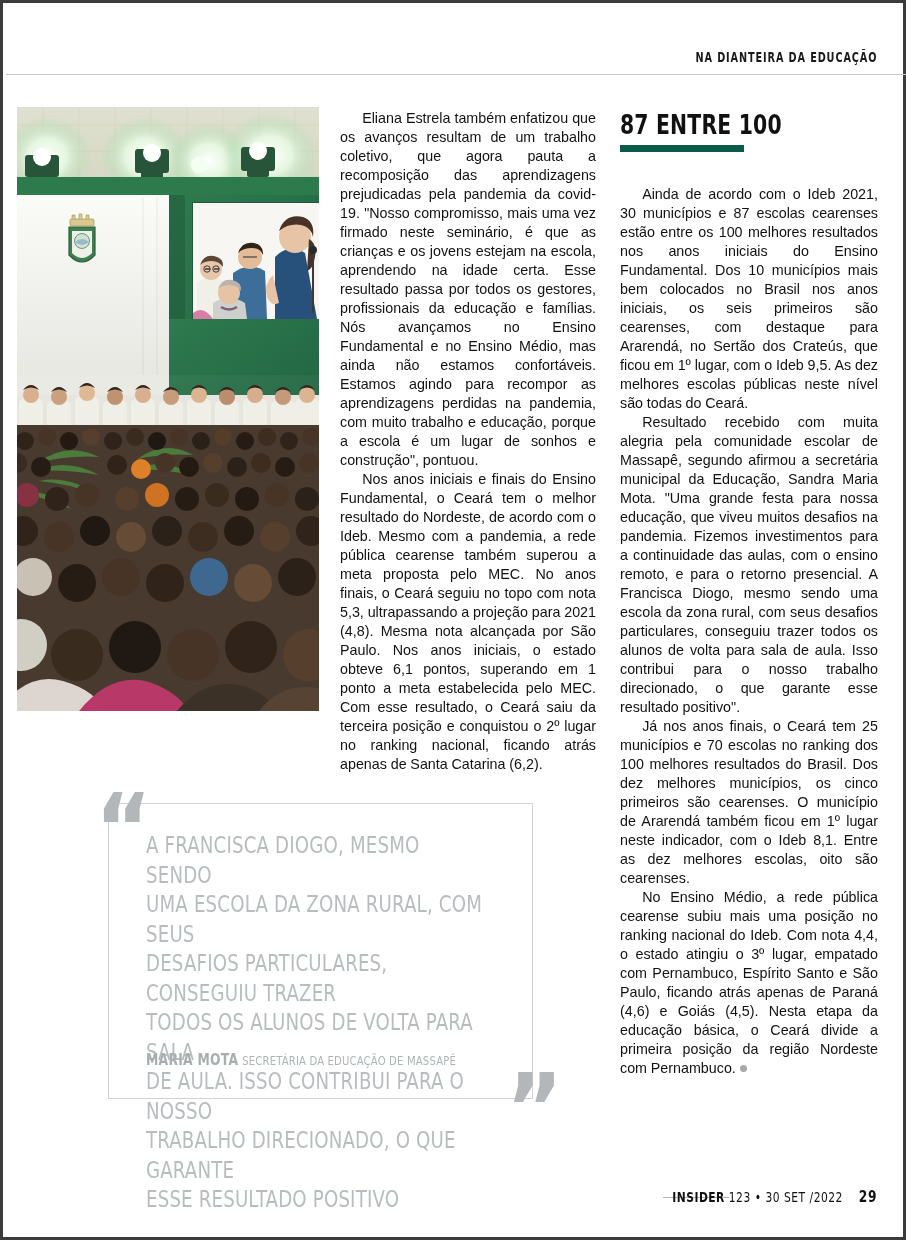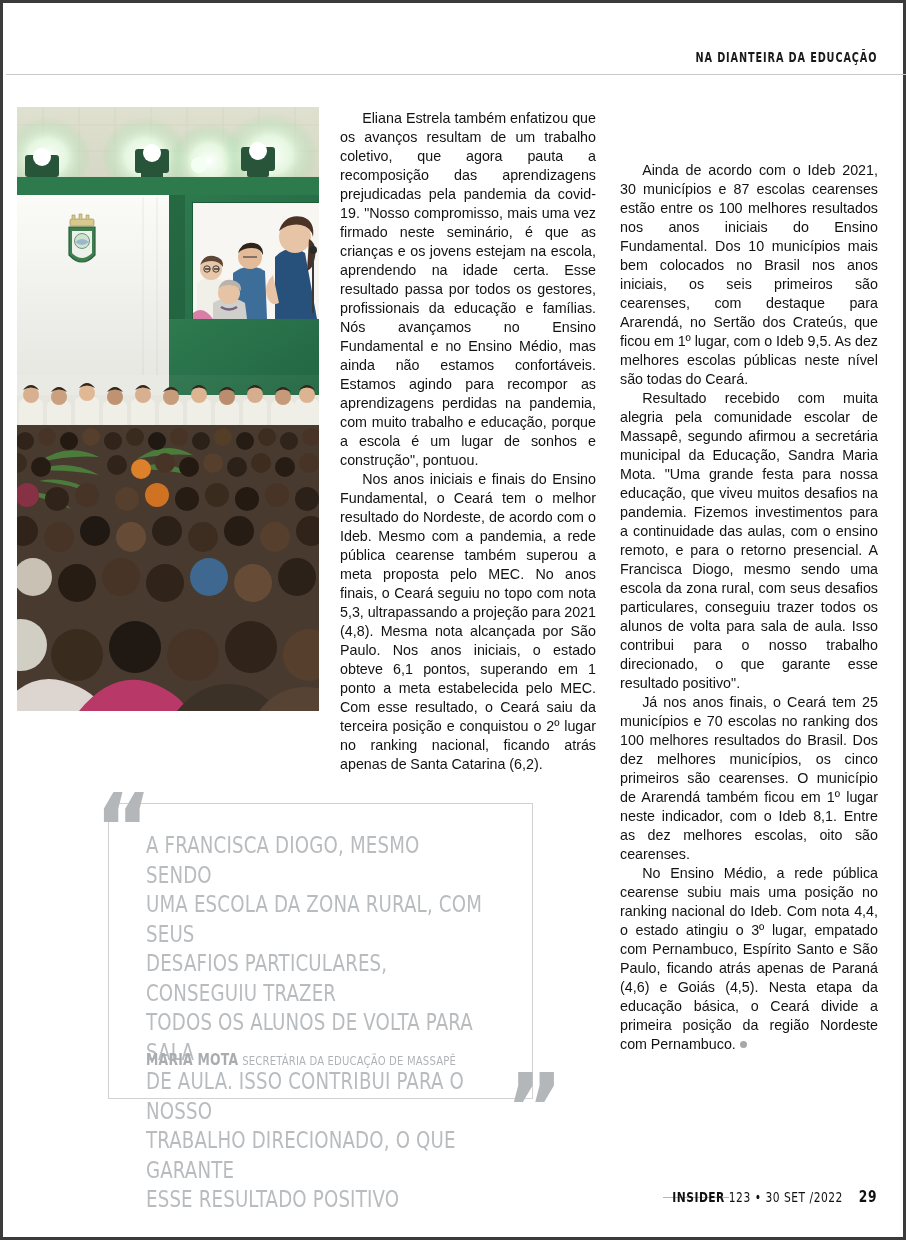--- a/index.html
+++ b/index.html
@@ -78,21 +78,21 @@
     word-spacing: -0.2px;
   }
 
   .col-mid {
     left: 337px;
     top: 106px;
     width: 256px;
   }
   .col-right {
     left: 617px;
-    top: 158px;
+    top: 182px;
     width: 258px;
   }
 
   
   .sect {
     position: absolute;
     left: 617px;
     top: 108px;
     width: 262px;
   }
@@ -490,20 +490,24 @@
 
       <rect x="0" y="318" width="302" height="286" fill="#3a2f26" opacity="0.10"></rect>
     </svg>
   </div>
 
   <div class="col col-mid">
     <p>Eliana Estrela também enfatizou que os avanços resultam de um trabalho coletivo, que agora pauta a recomposição das aprendizagens prejudicadas pela pandemia da covid-19. "Nosso compromisso, mais uma vez firmado neste seminário, é que as crianças e os jovens estejam na escola, aprendendo na idade certa. Esse resultado passa por todos os gestores, profissionais da educação e famílias. Nós avançamos no Ensino Fundamental e no Ensino Médio, mas ainda não estamos confortáveis. Estamos agindo para recompor as aprendizagens perdidas na pandemia, com muito trabalho e educação, porque a escola é um lugar de sonhos e construção", pontuou.</p>
     <p>Nos anos iniciais e finais do Ensino Fundamental, o Ceará tem o melhor resultado do Nordeste, de acordo com o Ideb. Mesmo com a pandemia, a rede pública cearense também superou a meta proposta pelo MEC. No anos finais, o Ceará seguiu no topo com nota 5,3, ultrapassando a projeção para 2021 (4,8). Mesma nota alcançada por São Paulo. Nos anos iniciais, o estado obteve 6,1 pontos, superando em 1 ponto a meta estabelecida pelo MEC. Com esse resultado, o Ceará saiu da terceira posição e conquistou o 2º lugar no ranking nacional, ficando atrás apenas de Santa Catarina (6,2).</p>
   </div>
 
+  <div class="sect">
+    <div class="sect-title">87 ENTRE 100</div>
+    <div class="sect-bar"></div>
+  </div>
 
   <div class="col col-right">
     <p>Ainda de acordo com o Ideb 2021, 30 municípios e 87 escolas cearenses estão entre os 100 melhores resultados nos anos iniciais do Ensino Fundamental. Dos 10 municípios mais bem colocados no Brasil nos anos iniciais, os seis primeiros são cearenses, com destaque para Ararendá, no Sertão dos Crateús, que ficou em 1º lugar, com o Ideb 9,5. As dez melhores escolas públicas neste nível são todas do Ceará.</p>
     <p>Resultado recebido com muita alegria pela comunidade escolar de Massapê, segundo afirmou a secretária municipal da Educação, Sandra Maria Mota. "Uma grande festa para nossa educação, que viveu muitos desafios na pandemia. Fizemos investimentos para a continuidade das aulas, com o ensino remoto, e para o retorno presencial. A Francisca Diogo, mesmo sendo uma escola da zona rural, com seus desafios particulares, conseguiu trazer todos os alunos de volta para sala de aula. Isso contribui para o nosso trabalho direcionado, o que garante esse resultado positivo".</p>
     <p>Já nos anos finais, o Ceará tem 25 municípios e 70 escolas no ranking dos 100 melhores resultados do Brasil. Dos dez melhores municípios, os cinco primeiros são cearenses. O município de Ararendá também ficou em 1º lugar neste indicador, com o Ideb 8,1. Entre as dez melhores escolas, oito são cearenses.</p>
     <p><span>No Ensino Médio, a rede pública cearense subiu mais uma posição no ranking nacional do Ideb. Com nota 4,4, o estado atingiu o 3º lugar, empatado com Pernambuco, Espírito Santo e São Paulo, ficando atrás apenas de Paraná (4,6) e Goiás (4,5). Nesta etapa da educação básica, o Ceará divide a primeira posição da região Nordeste com Pernambuco.</span><span class="endmark"></span></p>
   </div>
 
   <div class="pq"></div>
   <div class="pq-open">“</div>

